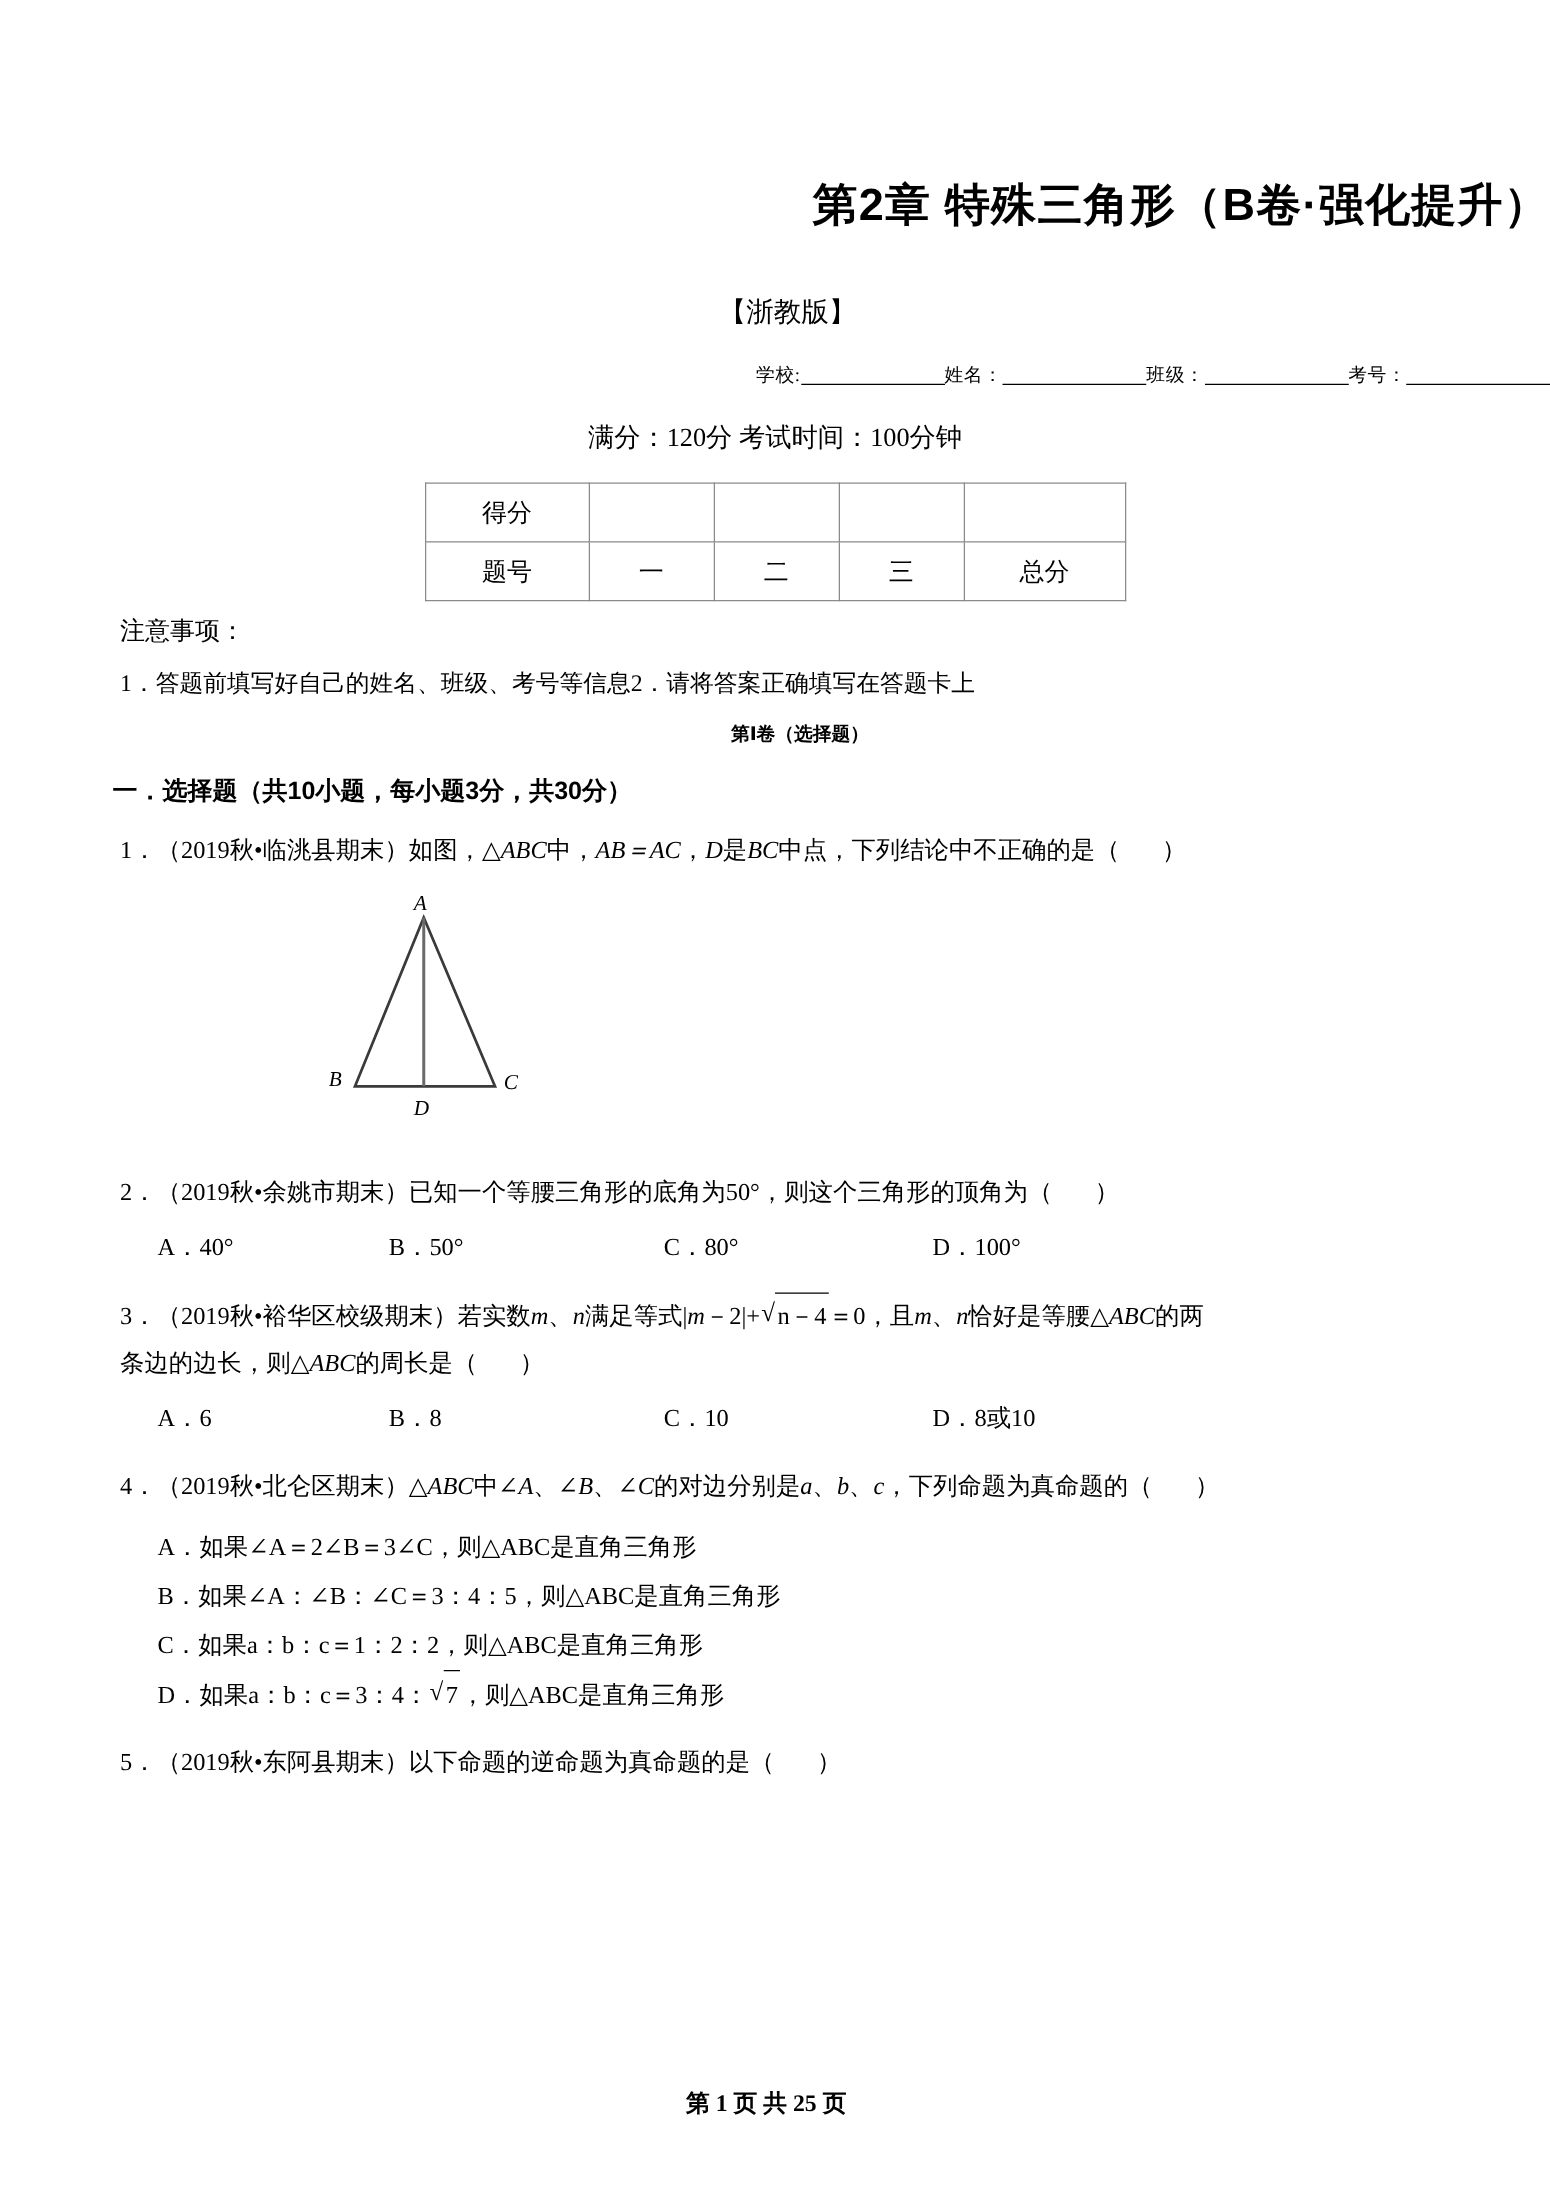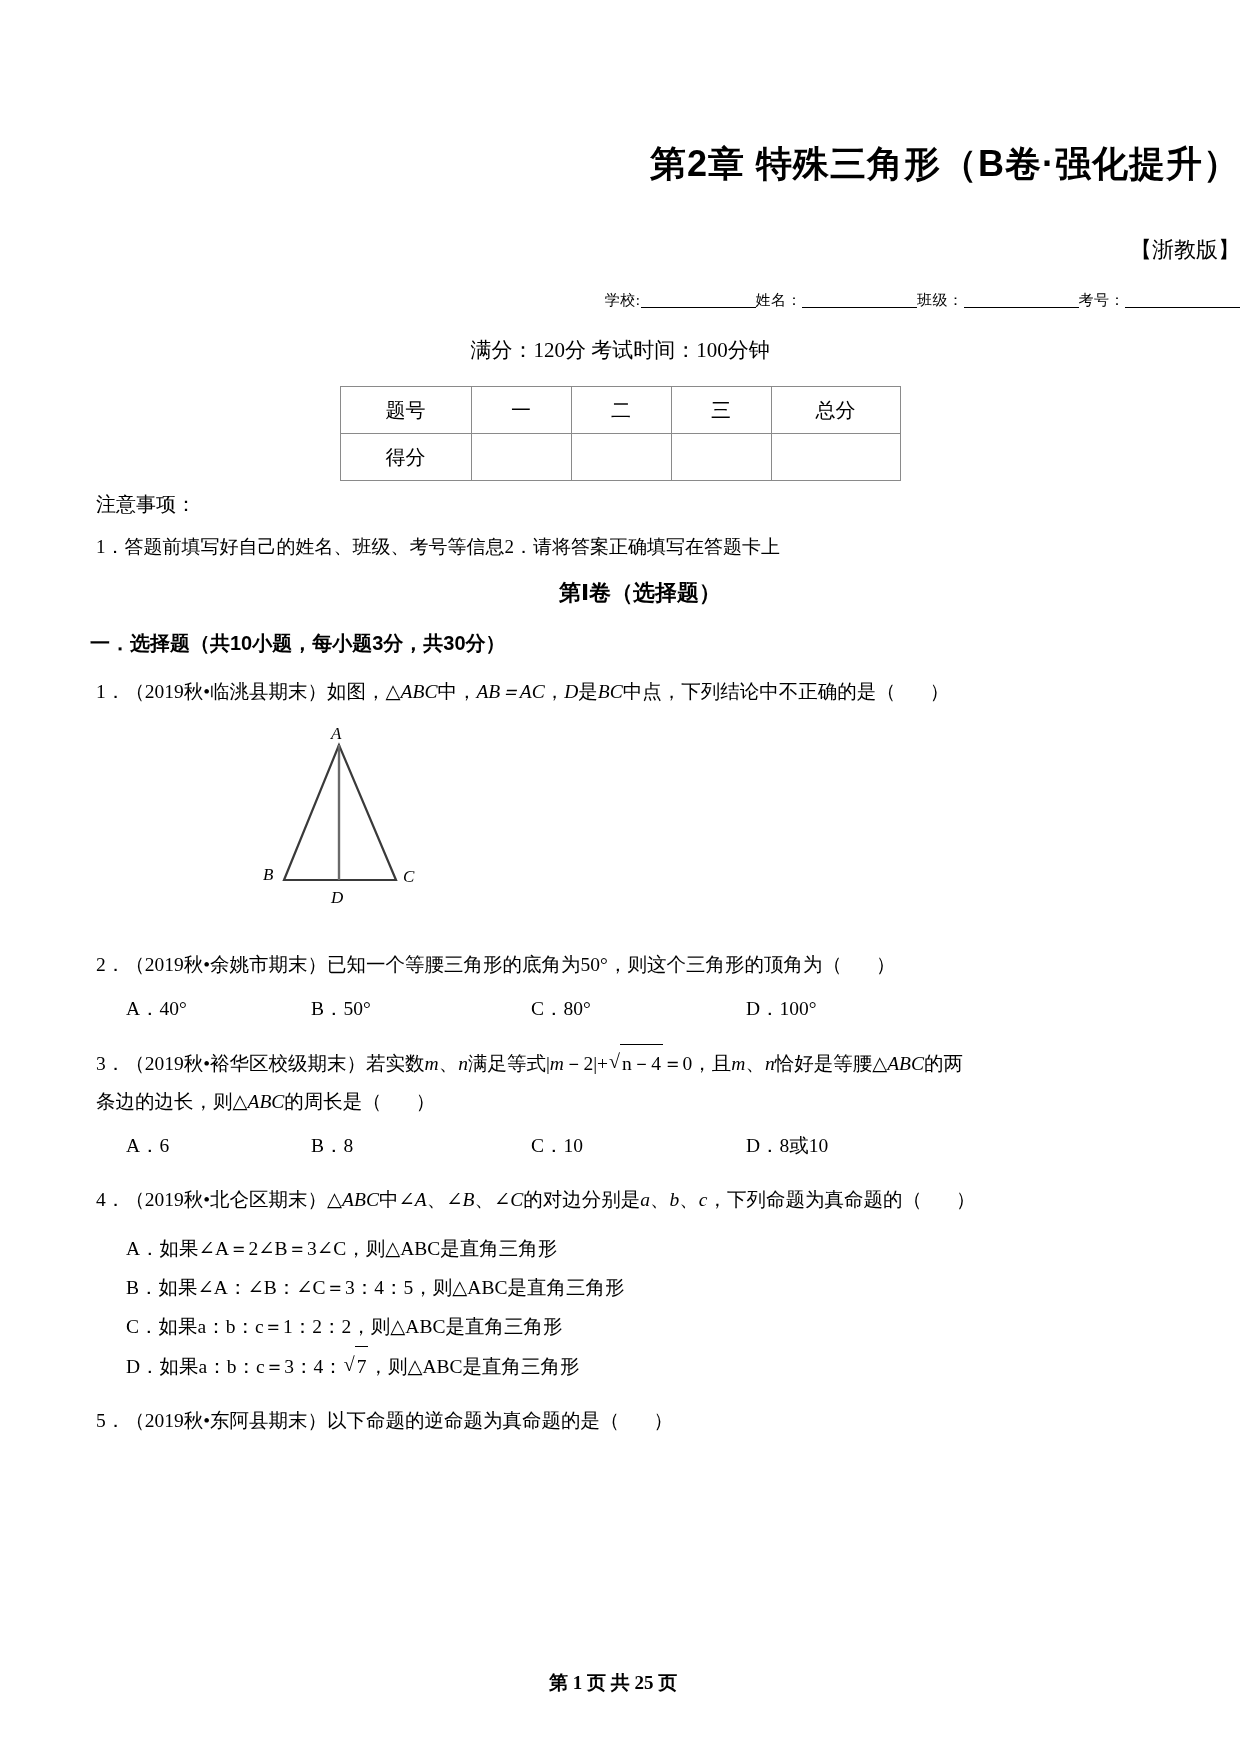--- a/index.html
+++ b/index.html
@@ -25,21 +25,21 @@
   
   .doc-title {
     text-align: right;
     font-family: "Liberation Sans", "DejaVu Sans", sans-serif;
     font-weight: bold;
     font-size: 36px;
     letter-spacing: 1px;
     margin-top: 140px;
   }
   .doc-subtitle {
-    text-align: right;
+    text-align: center;
     font-size: 22px;
     margin-top: 46px;
     font-family: "Liberation Serif", serif;
     padding-left: 20px;
   }
   .id-line {
     text-align: right;
     font-size: 15px;
     margin-top: 26px;
     letter-spacing: 0.5px;
@@ -84,21 +84,21 @@
   .notes-body {
     margin-top: 16px;
     margin-left: 96px;
     font-size: 19px;
   }
 
   .part-title {
     text-align: center;
     font-family: "Liberation Sans", "DejaVu Sans", sans-serif;
     font-weight: bold;
-    font-size: 22px;
+    font-size: 15px;
     margin-top: 18px;
     padding-left: 40px;
   }
 
   .grader-wrap {
     margin-top: 16px;
     margin-left: 96px;
   }
   table.grader td { width: 110px; height: 46px; font-size: 19px; }
 
@@ -187,33 +187,33 @@
   <div class="id-line">
     <span>学校:</span><span class="blank"></span><span>姓名：</span><span class="blank"></span><span>班级：</span><span class="blank"></span><span>考号：</span><span class="blank"></span>
   </div>
 
   <div class="score-line">满分：120分  考试时间：100分钟</div>
 
   <div class="score-table-wrap">
     <table class="grid score-main">
       <tbody>
           <tr>
+        <td class="lbl">得分</td>
+        <td class="col"></td>
+        <td class="col"></td>
+        <td class="col"></td>
+        <td class="tot"></td>
+      </tr>
+      <tr>
         <td class="lbl">题号</td>
         <td class="col">一</td>
         <td class="col">二</td>
         <td class="col">三</td>
         <td class="tot">总分</td>
       </tr>
-      <tr>
-        <td class="lbl">得分</td>
-        <td class="col"></td>
-        <td class="col"></td>
-        <td class="col"></td>
-        <td class="tot"></td>
-      </tr>
     </tbody>
       </table>
   </div>
 
   <div class="notes-title">注意事项：</div>
   <div class="notes-body">1．答题前填写好自己的姓名、班级、考号等信息2．请将答案正确填写在答题卡上</div>
 
   <div class="part-title">第Ⅰ卷（选择题）</div>
 
 

